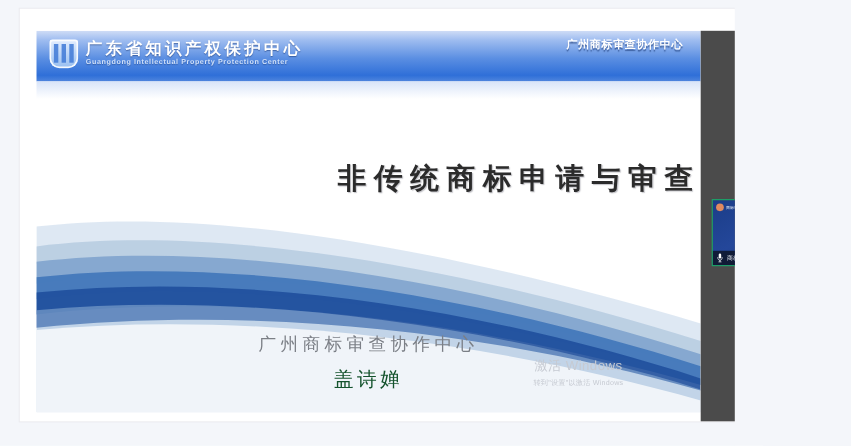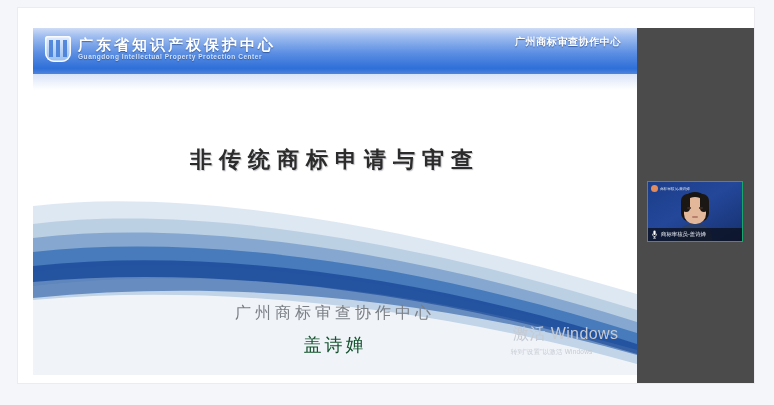--- a/index.html
+++ b/index.html
@@ -3,21 +3,21 @@
 <meta charset="utf-8">
 <style>
   html, body {
     margin: 0;
     padding: 0;
     background: #f4f6fa;
     font-family: "Liberation Sans", "DejaVu Sans", sans-serif;
   }
   #screen {
     position: relative;
-    width: 774px;
+    width: 668px;
     height: 405px;
     background: #f4f6fa;
     overflow: hidden;
   }
 
   
   #viewer-card {
     position: absolute;
     left: 18px;
     top: 8px;
@@ -127,22 +127,22 @@
     white-space: nowrap;
     text-shadow: 0 1px 1px rgba(20,50,110,.6);
   }
 
   
   #slide-title {
     position: absolute;
     left: 0;
     top: 117px;
     width: 604px;
-    text-align: center;
-    font-size: 22px;
+    text-align: right;
+    font-size: 26px;
     font-weight: bold;
     letter-spacing: 7px;
     color: #2b2b2b;
     text-shadow: 1px 1px 1px rgba(120,120,130,.45);
     white-space: nowrap;
   }
 
   
   #swoosh {
     position: absolute;
@@ -177,21 +177,21 @@
   
   #win-activate {
     position: absolute;
     left: 452px;
     top: 296px;
     text-align: center;
     color: #c6cad2;
     pointer-events: none;
     user-select: none;
   }
-  #win-activate .wa-title { font-size: 16px; letter-spacing: .4px; margin-left: 28px; }
+  #win-activate .wa-title { font-size: 12px; letter-spacing: .4px; }
   #win-activate .wa-sub   { font-size: 6.5px; margin-top: 3px; letter-spacing: .2px; }
 
   
   #meeting-panel {
     position: absolute;
     left: 619px;
     top: 20px;
     width: 117px;
     height: 355px;
     background: #4b4b4b;

